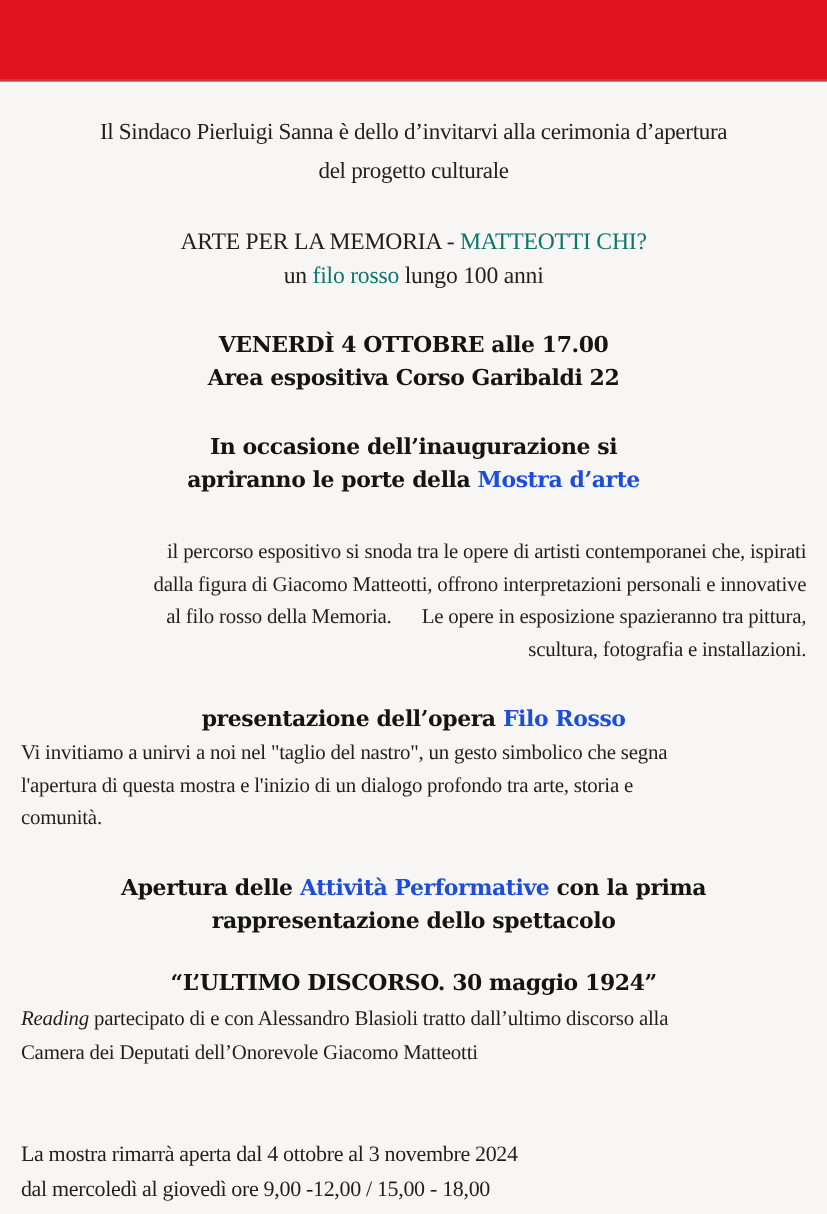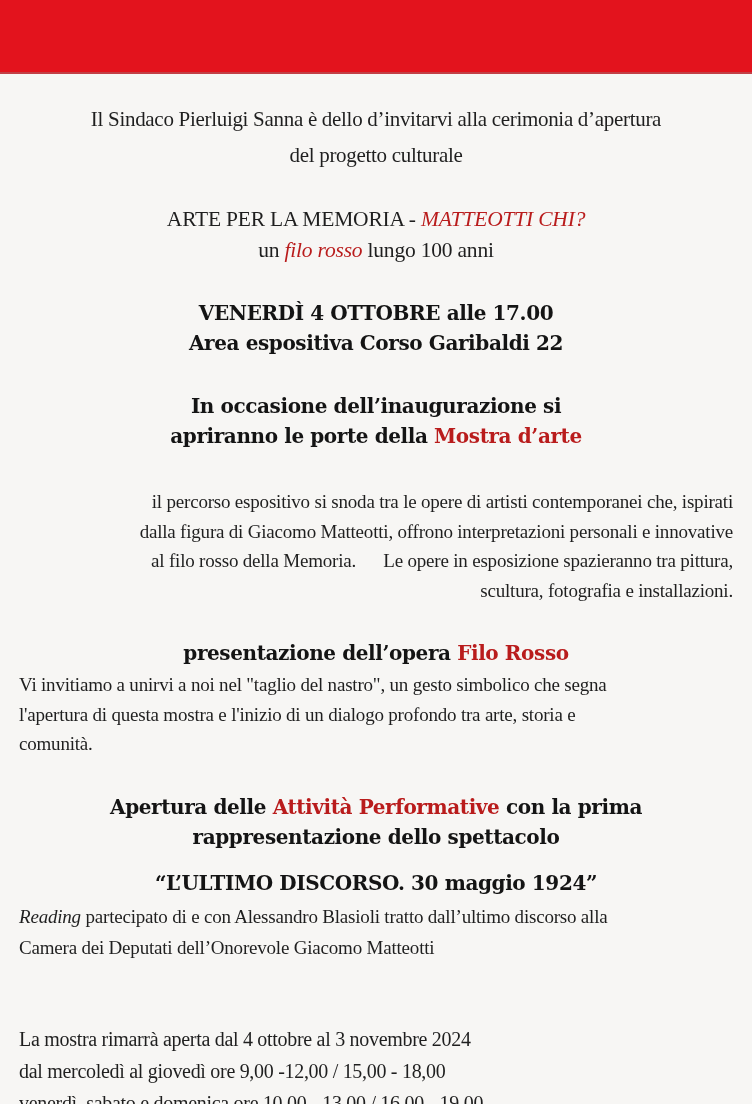--- a/index.html
+++ b/index.html
@@ -55,38 +55,38 @@
     letter-spacing: -0.2px;
   }
   .para-line { white-space: pre-wrap; }
   .exhibition-para { margin-top: 36px; text-align: right; }
 
   .presentation-heading { margin-top: 33px; }
   .presentation-para { margin-top: 2px; }
 
   .performative-block { margin-top: 33px; }
 
-  .show-title { margin-top: 16px; }
+  .show-title { margin-top: 26px; }
   .reading-para {
     margin-top: 3px;
     font-size: 19px;
     line-height: 31px;
     letter-spacing: -0.2px;
   }
   .italic { font-style: italic; }
 
   .schedule-block {
     margin-top: 60px;
     font-size: 20px;
     line-height: 32px;
     letter-spacing: -0.3px;
   }
 
-  .red { color: #b91c1c; font-style: italic; }
-  .bold-red { color: #b91c1c; }
+  .red { color: #0f766e; }
+  .bold-red { color: #1d4ed8; }
 </style>
 </head>
 <body>
 
 <div class="banner"></div>
 
 <div class="content">
 
   <div class="intro center">
     <div>Il Sindaco Pierluigi Sanna è dello d’invitarvi alla cerimonia d’apertura</div>

